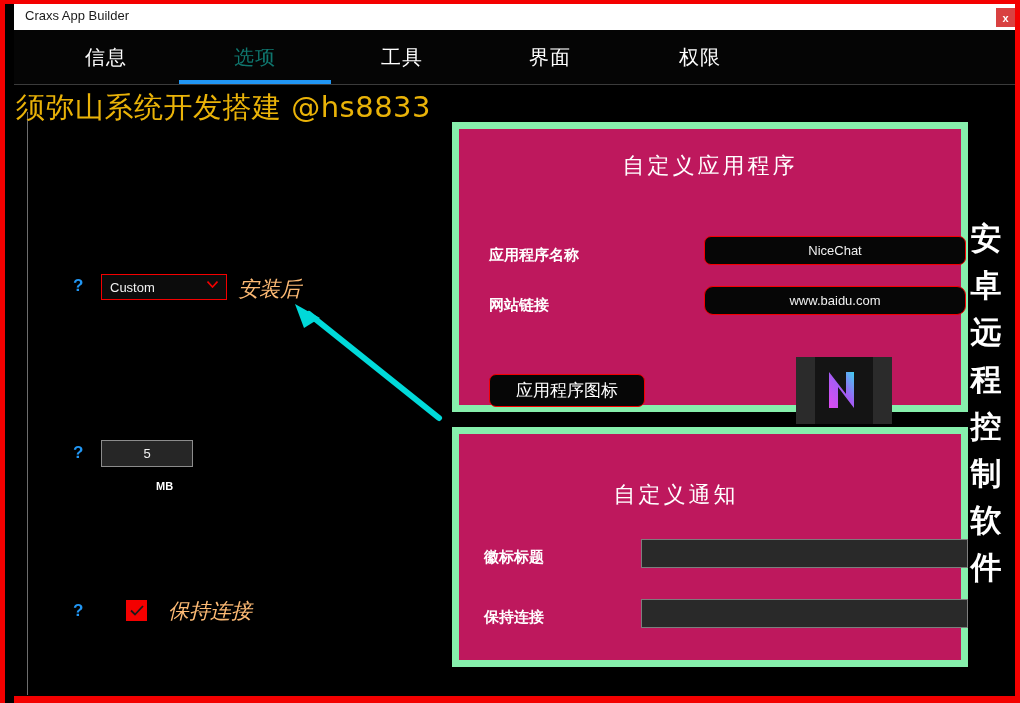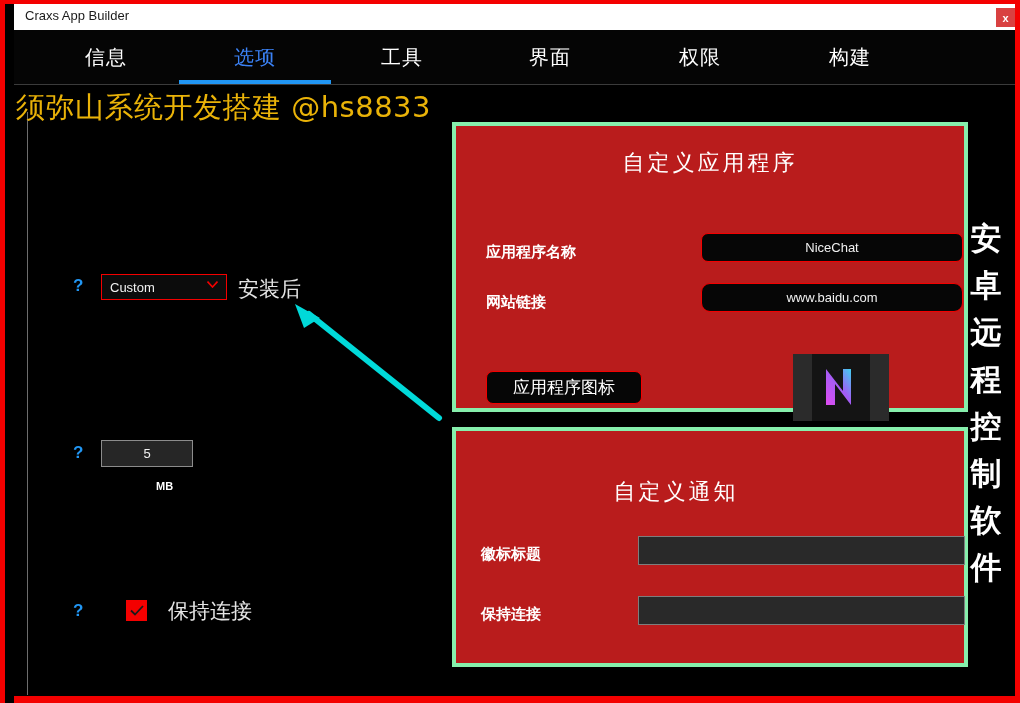--- a/index.html
+++ b/index.html
@@ -96,21 +96,21 @@
     height: 54px;
     display: flex;
     align-items: center;
     justify-content: center;
     font-size: 20px;
     color: #ffffff;
     cursor: pointer;
     font-family: "DejaVu Sans", "Liberation Sans", sans-serif;
     letter-spacing: 1px;
   }
-  .tab.active { color: #3b82f6; }
+  .tab.active { color: #0f766e; }
   .tab .tab-underline {
     position: absolute;
     bottom: 0;
     left: 50%;
     transform: translateX(-50%);
     width: 152px;
     height: 4px;
     background: #2196f3;
     display: none;
   }
@@ -171,23 +171,24 @@
   }
   #install-select-chevron {
     position: absolute;
     right: 8px;
     top: 6px;
     width: 11px;
     height: 7px;
   }
   .label-cn {
     position: absolute;
-    color: #e5e5e5;
+    color: #fdba74;
     font-family: "DejaVu Sans", "Liberation Sans", sans-serif;
     white-space: nowrap;
+    font-style: italic;
   }
   #install-label {
     left: 210px;
     top: 163px;
     font-size: 21px;
   }
 
   
   #size-input {
     position: absolute;
@@ -250,22 +251,22 @@
     top: 262px;
     width: 170px;
     height: 130px;
     z-index: 26;
     pointer-events: none;
   }
 
   
   .panel {
     position: absolute;
-    border: 4px solid #86efac;
-    background: #b91c1c;
+    border: 7px solid #86efac;
+    background: #be185d;
     box-sizing: border-box;
   }
   #panel-app    { left: 438px; top:  92px; width: 516px; height: 290px; }
   #panel-notify { left: 438px; top: 397px; width: 516px; height: 240px; }
 
   .panel-title {
     position: absolute;
     left: 0;
     width: 100%;
     text-align: center;
@@ -407,24 +408,20 @@
       <div class="tab" id="tab-2" style="left:318px;width:140px;">
         <span>工具</span>
 
       </div>
       <div class="tab" id="tab-3" style="left:466px;width:140px;">
         <span>界面</span>
 
       </div>
       <div class="tab" id="tab-4" style="left:616px;width:140px;">
         <span>权限</span>
-
-      </div>
-      <div class="tab" id="tab-5" style="left:766px;width:140px;">
-        <span>构建</span>
 
       </div>
     </div>
 
     <div id="left-panel">
 
       <div class="help-icon" style="top:164px;">?</div>
       <div id="install-select">
         <span id="install-select-value">Custom</span>
         <svg id="install-select-chevron" viewBox="0 0 11 7">

